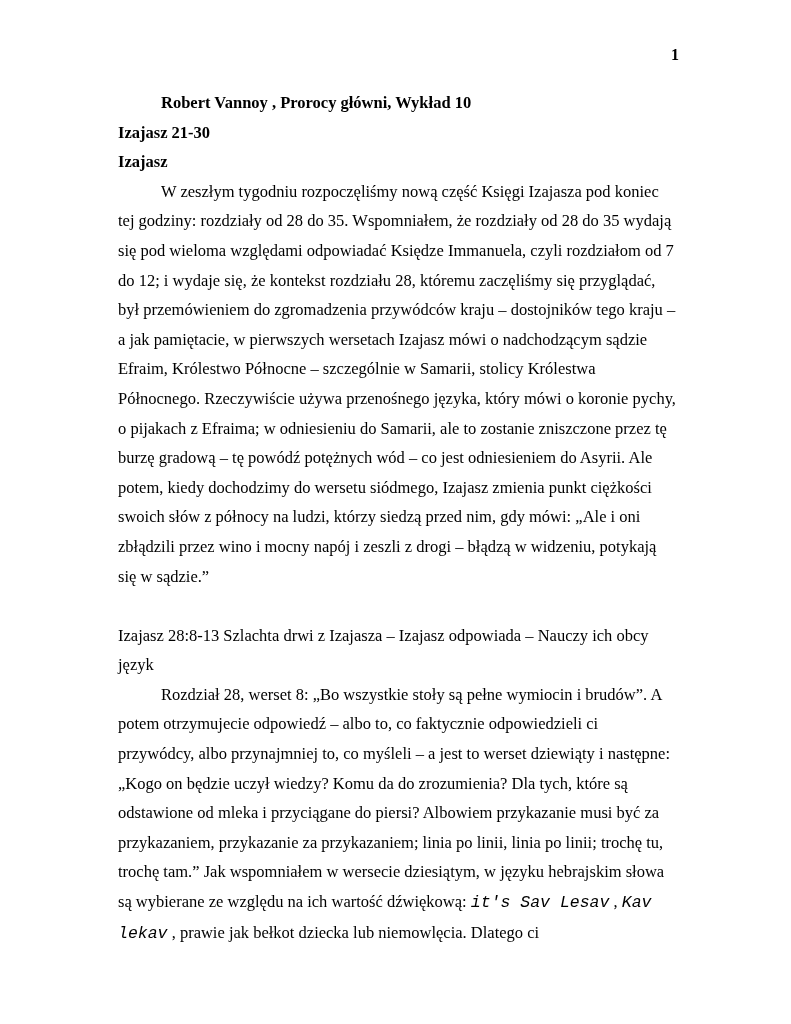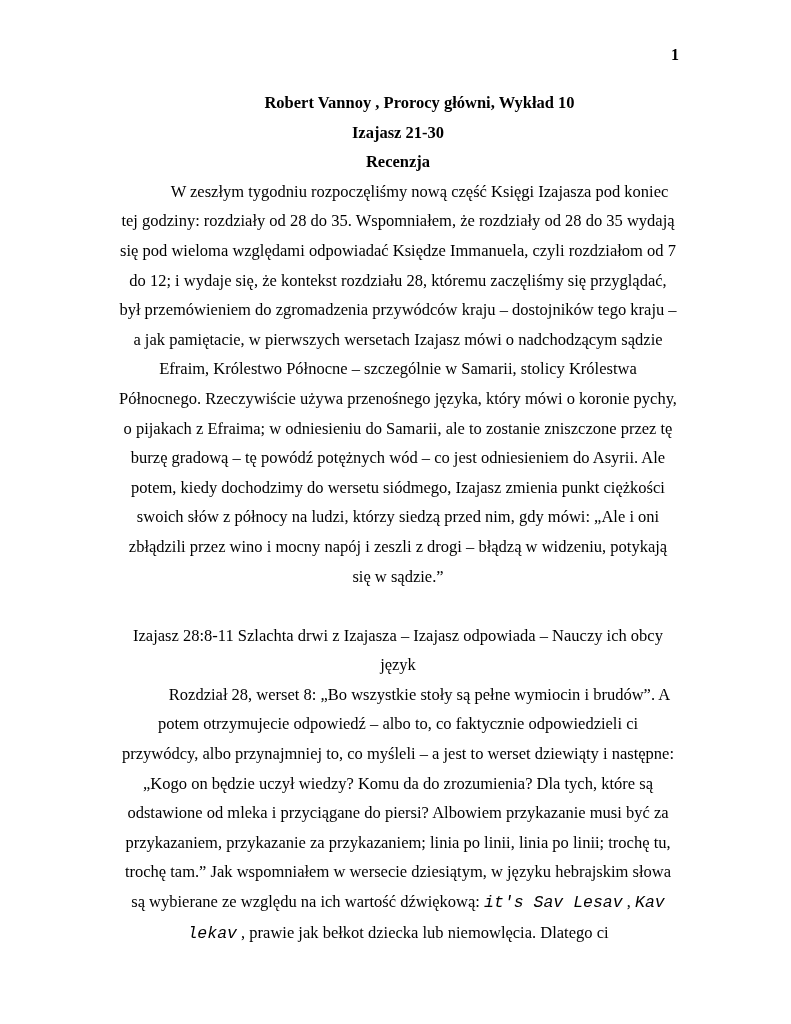--- a/index.html
+++ b/index.html
@@ -25,21 +25,21 @@
     font-size: 16px;
     font-weight: bold;
   }
   .content {
     position: absolute;
     top: 88px;
     left: 118px;
     width: 560px;
     font-size: 16.5px;
     line-height: 29.6px;
-    text-align: center;
+    text-align: left;
   }
   .line {
     margin: 0;
   }
   .bold {
     font-weight: bold;
   }
   .title-line {
     font-weight: bold;
     text-indent: 43px;
@@ -65,24 +65,24 @@
 <div class="page">
 
   <div class="page-number">1</div>
 
   <div class="content">
 
     <div class="line title-line">Robert Vannoy , Prorocy główni, Wykład 10</div>
 
     <div class="line bold">Izajasz 21-30</div>
 
-    <div class="line bold">Recenzja</div>
+    <div class="line bold">Izajasz</div>
 
     <p class="para">W zeszłym tygodniu rozpoczęliśmy nową część Księgi Izajasza pod koniec tej godziny: rozdziały od 28 do 35. Wspomniałem, że rozdziały od 28 do 35 wydają się pod wieloma względami odpowiadać Księdze Immanuela, czyli rozdziałom od 7 do 12; i wydaje się, że kontekst rozdziału 28, któremu zaczęliśmy się przyglądać, był przemówieniem do zgromadzenia przywódców kraju – dostojników tego kraju – a jak pamiętacie, w pierwszych wersetach Izajasz mówi o nadchodzącym sądzie Efraim, Królestwo Północne – szczególnie w Samarii, stolicy Królestwa Północnego. Rzeczywiście używa przenośnego języka, który mówi o koronie pychy, o pijakach z Efraima; w odniesieniu do Samarii, ale to zostanie zniszczone przez tę burzę gradową – tę powódź potężnych wód – co jest odniesieniem do Asyrii. Ale potem, kiedy dochodzimy do wersetu siódmego, Izajasz zmienia punkt ciężkości swoich słów z północy na ludzi, którzy siedzą przed nim, gdy mówi: „Ale i oni zbłądzili przez wino i mocny napój i zeszli z drogi – błądzą w widzeniu, potykają się w sądzie.”</p>
 
     <div class="blank-line"></div>
 
-    <p class="para no-indent">Izajasz 28:8-11 Szlachta drwi z Izajasza – Izajasz odpowiada – Nauczy ich obcy język</p>
+    <p class="para no-indent">Izajasz 28:8-13 Szlachta drwi z Izajasza – Izajasz odpowiada – Nauczy ich obcy język</p>
 
     <p class="para"><span>Rozdział 28, werset 8: „Bo wszystkie stoły są pełne wymiocin i brudów”. A potem otrzymujecie odpowiedź – albo to, co faktycznie odpowiedzieli ci przywódcy, albo przynajmniej to, co myśleli – a jest to werset dziewiąty i następne: „Kogo on będzie uczył wiedzy? Komu da do zrozumienia? Dla tych, które są odstawione od mleka i przyciągane do piersi? Albowiem przykazanie musi być za przykazaniem, przykazanie za przykazaniem; linia po linii, linia po linii; trochę tu, trochę tam.” Jak wspomniałem w wersecie dziesiątym, w języku hebrajskim słowa są wybierane ze względu na ich wartość dźwiękową: </span><i class="term">it's Sav Lesav</i><span> , </span><i class="term">Kav lekav</i><span> , prawie jak bełkot dziecka lub niemowlęcia. Dlatego ci</span></p>
 
   </div>
 </div>
 
 </body></html>

